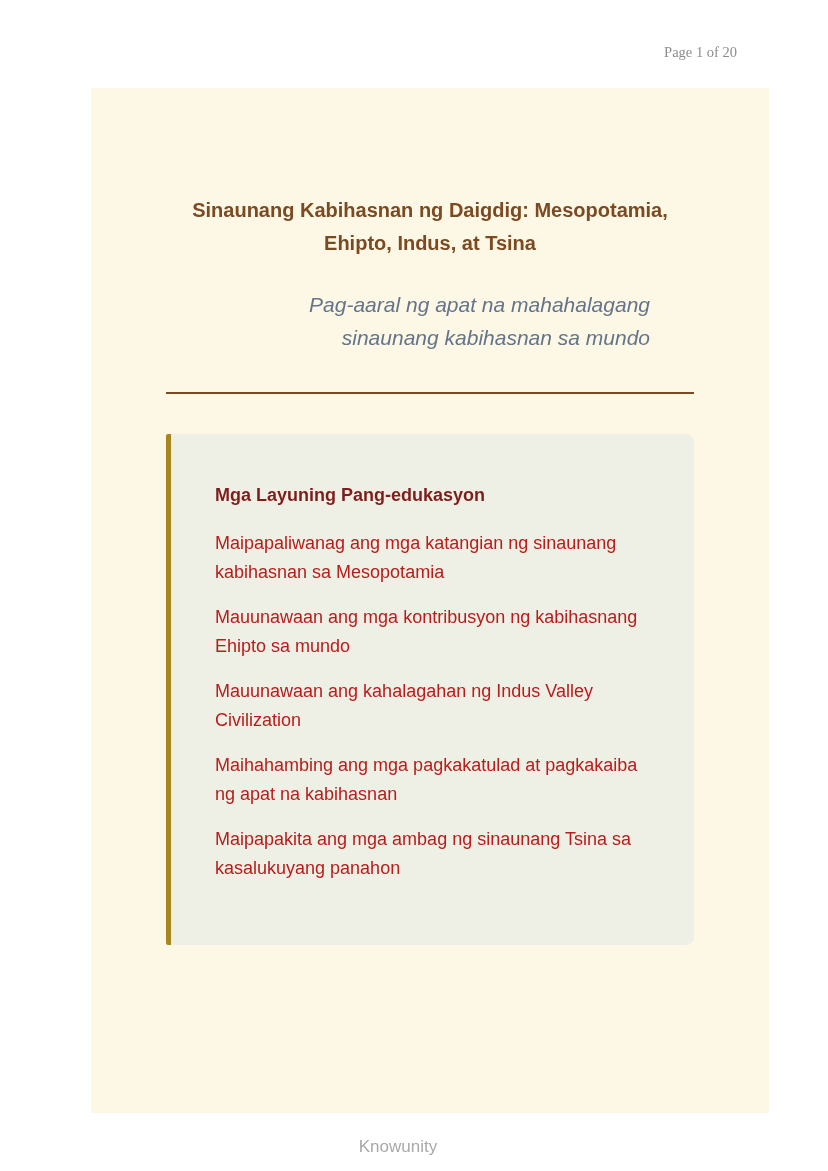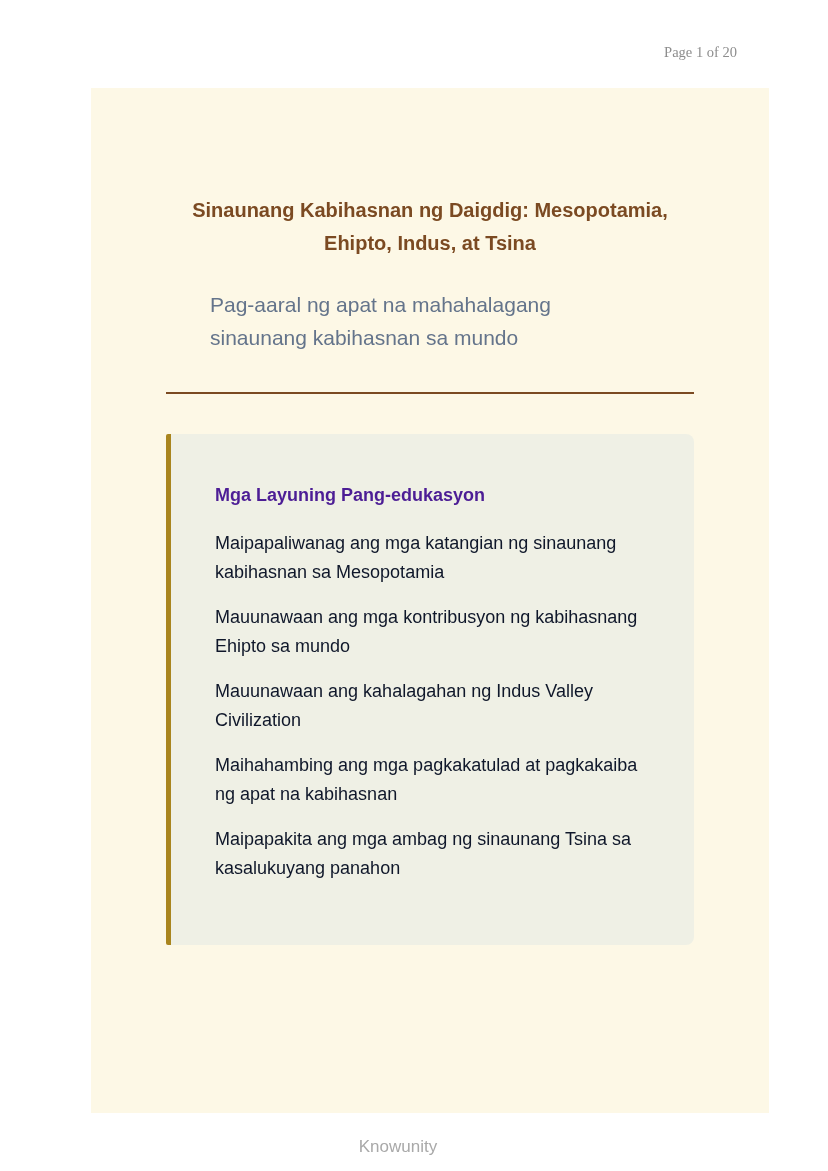--- a/index.html
+++ b/index.html
@@ -32,51 +32,52 @@
     max-width: 540px;
     text-align: center;
     font-size: 20px;
     line-height: 33px;
     font-weight: bold;
     color: #7B4A22;
   }
   .doc-subtitle {
     margin: 28px auto 0;
     max-width: 440px;
-    text-align: left;
+    text-align: right;
     font-size: 21px;
     line-height: 33px;
     font-weight: 400;
     color: #64748B;
+    font-style: italic;
   }
   .divider {
     width: 528px;
     margin: 38px auto 0;
     border: none;
     border-top: 2px solid #7B4A22;
   }
   .objectives-box {
     width: 528px;
     margin: 40px auto 0;
     background: #EFF0E5;
     border-left: 5px solid #A9851E;
     border-radius: 2px 8px 8px 2px;
     padding: 33px 34px 46px 28px;
   }
   .objectives-heading {
     font-size: 18px;
     line-height: 25px;
     font-weight: bold;
-    color: #4c1d95;
+    color: #7f1d1d;
     margin-bottom: 21px;
   }
   .objective-item {
     font-size: 18px;
     line-height: 29px;
-    color: #0f172a;
+    color: #b91c1c;
     margin-top: 16px;
   }
   .footer-brand {
     position: absolute;
     top: 1121px;
     left: 0;
     width: 764px;
     text-align: center;
     font-size: 17px;
     color: #A9A9A9;

